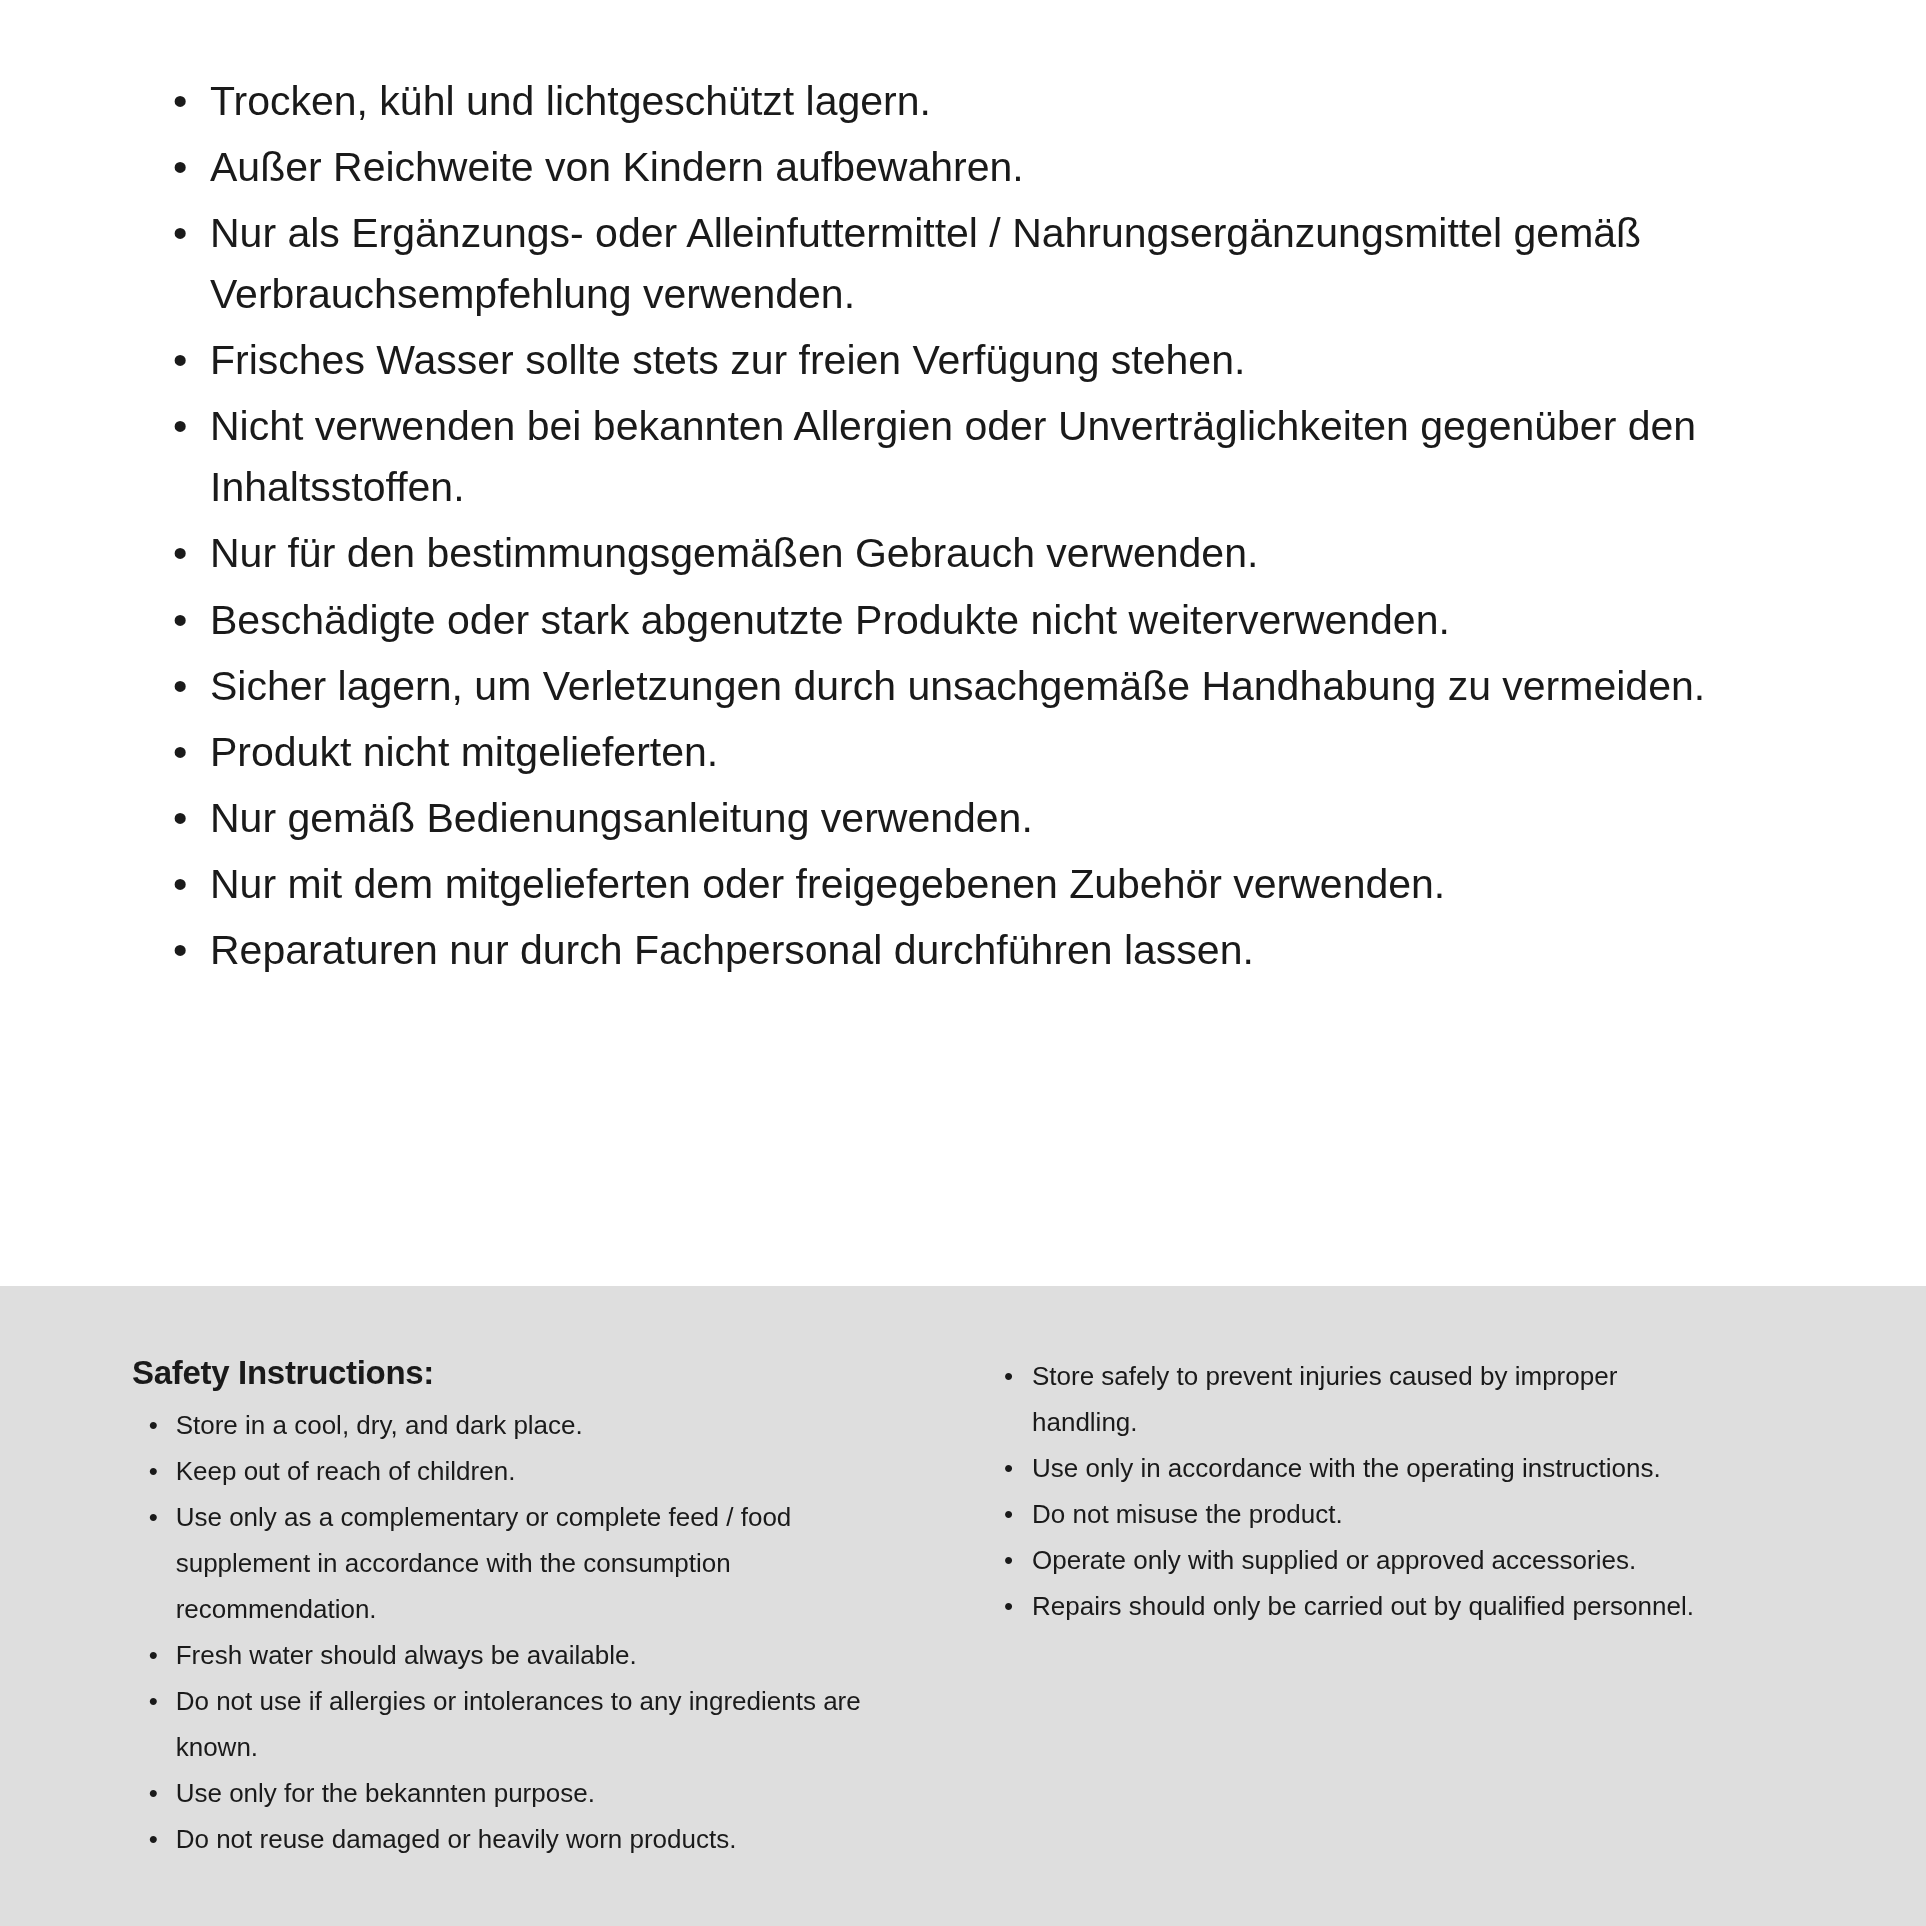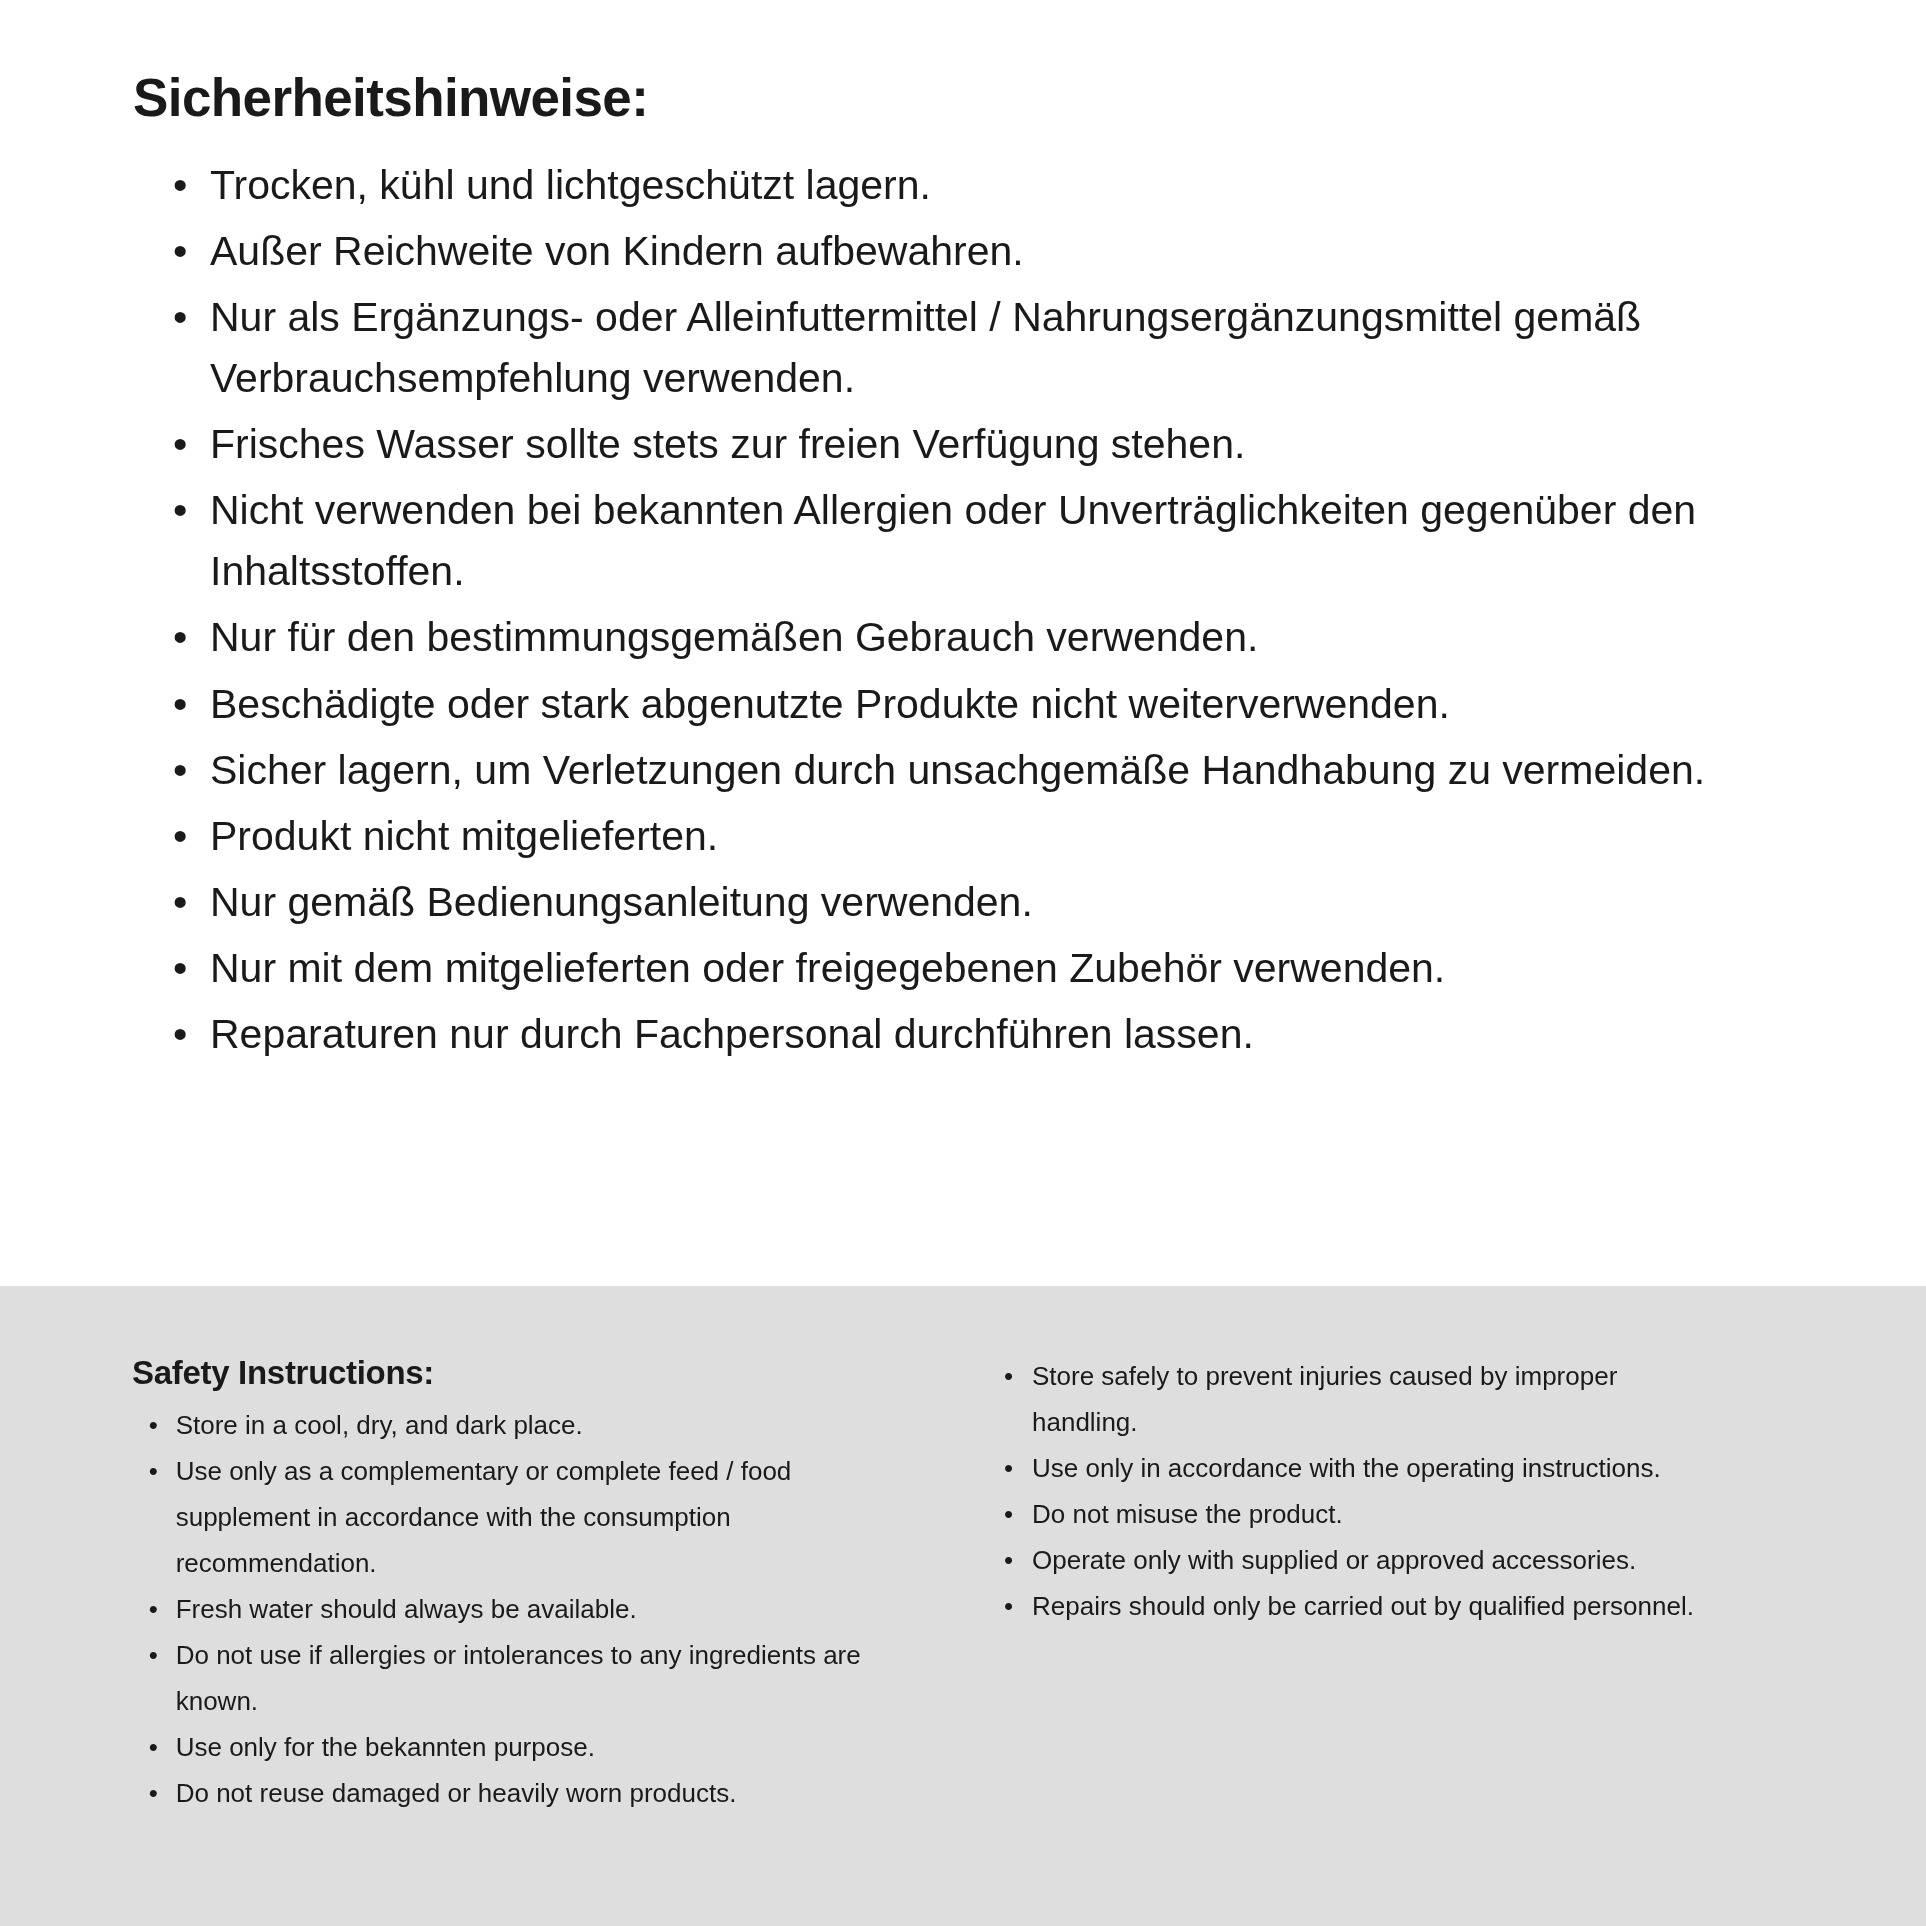--- a/index.html
+++ b/index.html
@@ -68,21 +68,20 @@
     margin-left:0; max-width:702px;
   }
   .en-col-right ul.bullets li{ position:relative; padding-left:28px; }
 </style>
 </head>
 <body>
 
 <div class="page">
 
   <section class="de-section">
-    <h1 class="de-title">Sicherheitshinweise:</h1>
     <ul class="bullets">
       <li>Trocken, kühl und lichtgeschützt lagern.</li>
       <li>Außer Reichweite von Kindern aufbewahren.</li>
       <li>Nur als Ergänzungs- oder Alleinfuttermittel / Nahrungsergänzungsmittel gemäß Verbrauchsempfehlung verwenden.</li>
       <li>Frisches Wasser sollte stets zur freien Verfügung stehen.</li>
       <li>Nicht verwenden bei bekannten Allergien oder Unverträglichkeiten gegenüber den Inhaltsstoffen.</li>
       <li>Nur für den bestimmungsgemäßen Gebrauch verwenden.</li>
       <li>Beschädigte oder stark abgenutzte Produkte nicht weiterverwenden.</li>
       <li>Sicher lagern, um Verletzungen durch unsachgemäße Handhabung zu vermeiden.</li>
       <li>Produkt nicht mitgelieferten.</li>
@@ -90,20 +89,21 @@
       <li>Nur mit dem mitgelieferten oder freigegebenen Zubehör verwenden.</li>
       <li>Reparaturen nur durch Fachpersonal durchführen lassen.</li>
     </ul>
   </section>
 
   <section class="en-section">
     <div class="en-col-left">
       <h2 class="en-title">Safety Instructions:</h2>
       <ul class="bullets">
         <li>Store in a cool, dry, and dark place.</li>
+        <li>Keep out of reach of children.</li>
         <li>Use only as a complementary or complete feed / food supplement in accordance with the consumption recommendation.</li>
         <li>Fresh water should always be available.</li>
         <li>Do not use if allergies or intolerances to any ingredients are known.</li>
         <li>Use only for the bekannten purpose.</li>
         <li>Do not reuse damaged or heavily worn products.</li>
       </ul>
     </div>
     <div class="en-col-right">
       <ul class="bullets">
         <li>Store safely to prevent injuries caused by improper handling.</li>

